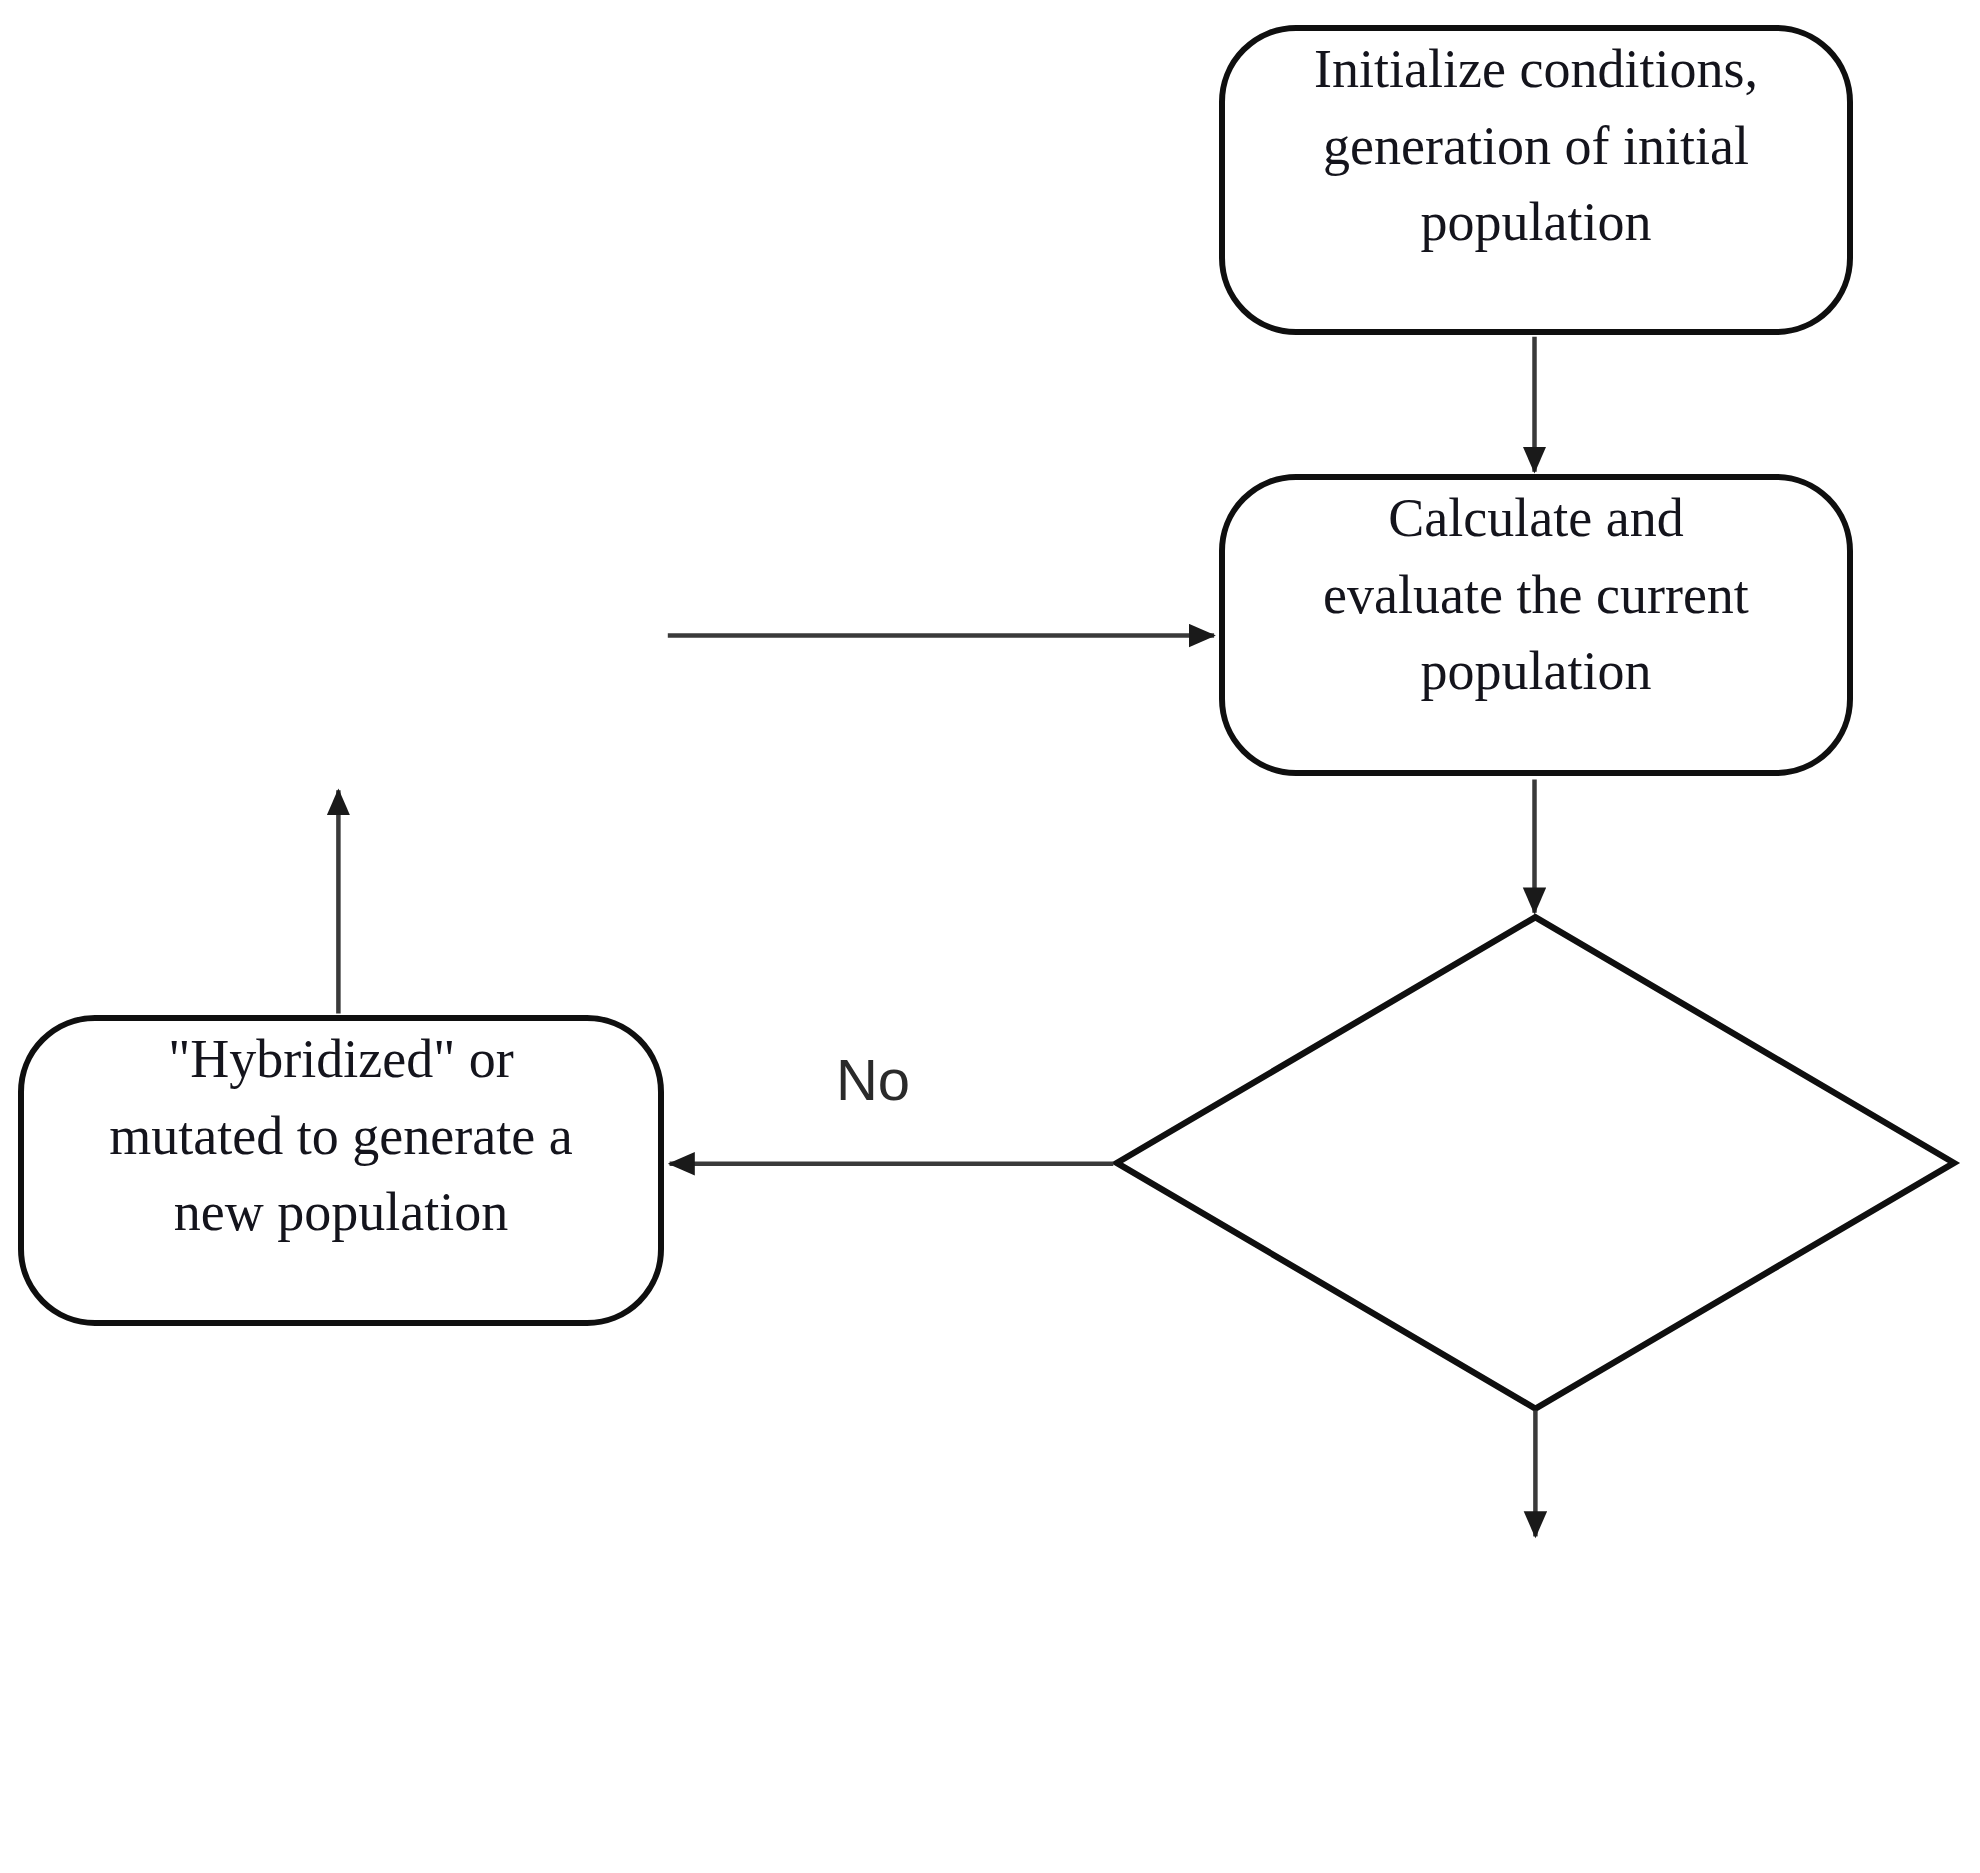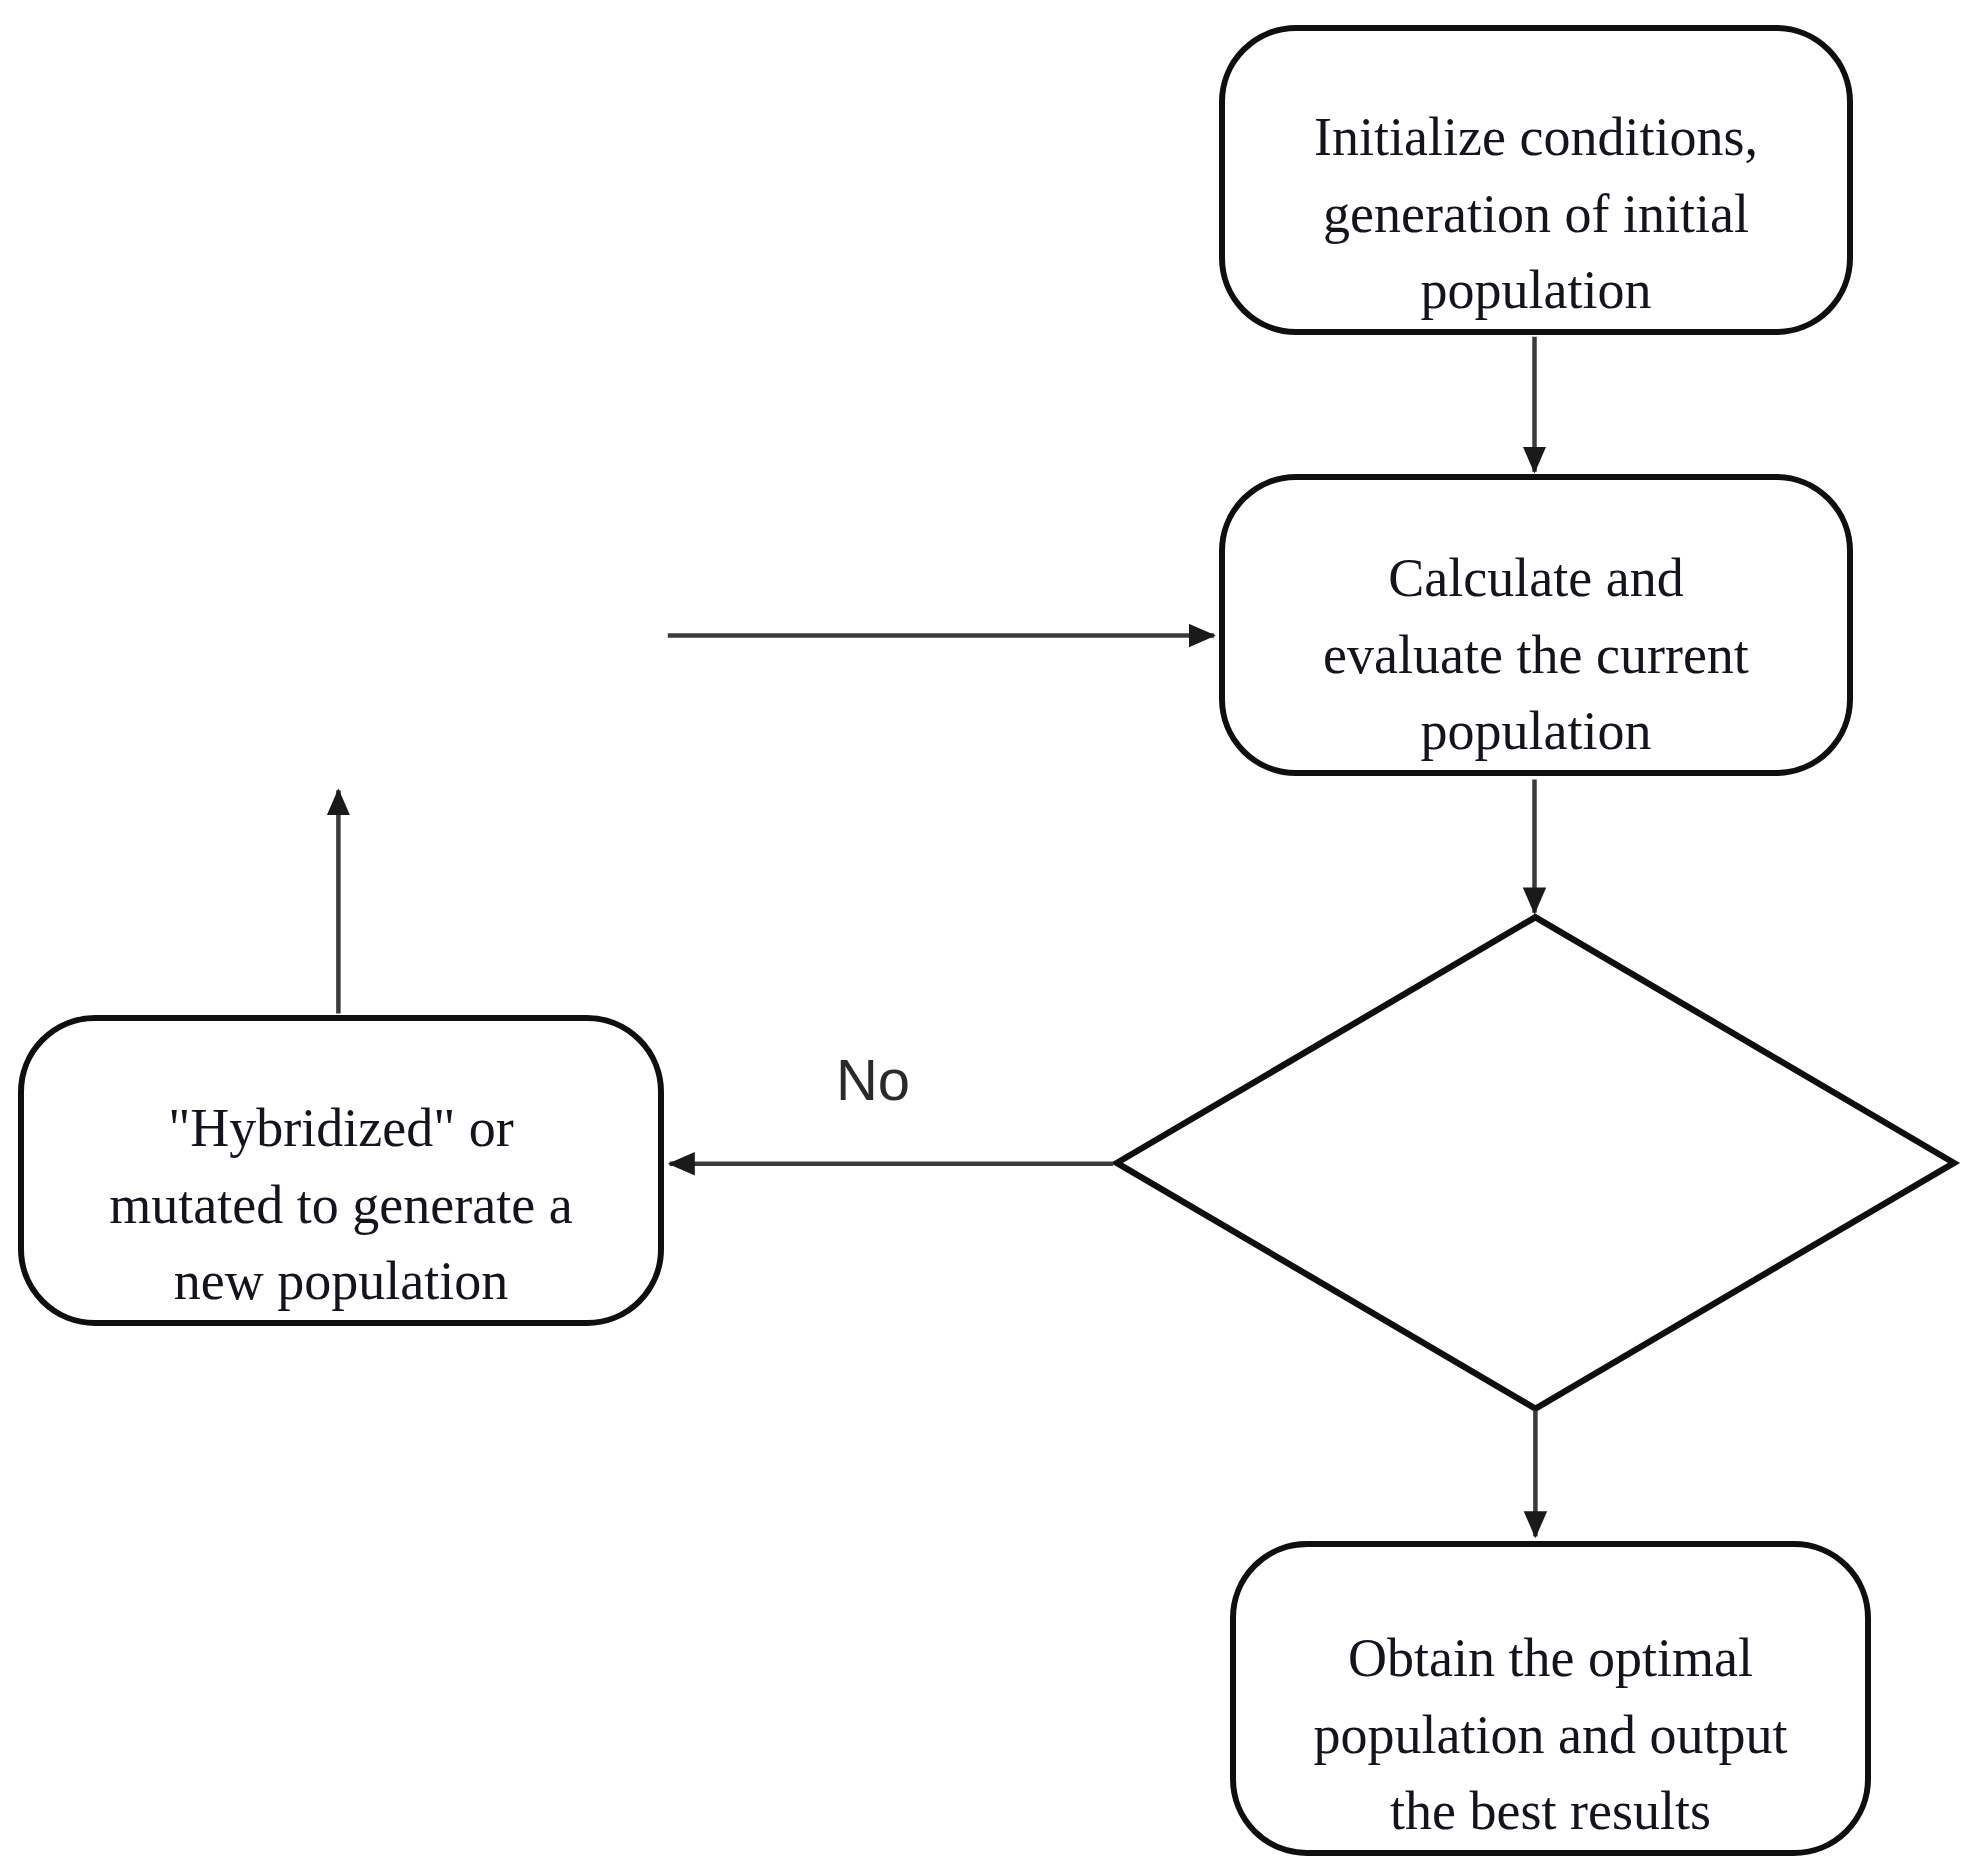--- a/index.html
+++ b/index.html
@@ -31,21 +31,21 @@
     stroke: #0f0f0f;
     stroke-width: 7;
   }
   .node {
     position: absolute;
     box-sizing: border-box;
     border: 6.3px solid #0f0f0f;
     border-radius: 77px;
     background: #ffffff;
     display: flex;
-    align-items: flex-end;
+    align-items: flex-start;
     justify-content: center;
   }
   .label {
     width: 100%;
     text-align: center;
     white-space: pre-line;
     color: #14141c;
     font-size: 54px;
     line-height: 1.42;
   }
@@ -120,23 +120,18 @@
 population</div>
   </div>
 
 
   <div class="node node-hybridize">
     <div class="label">"Hybridized" or
 mutated to generate a
 new population</div>
   </div>
 
-  <div class="node node-obtain">
-    <div class="label">Obtain the optimal
-population and output
-the best results</div>
-  </div>
 
 
   <div class="no-label">No</div>
 
 </div>
 
 
 </body></html>

